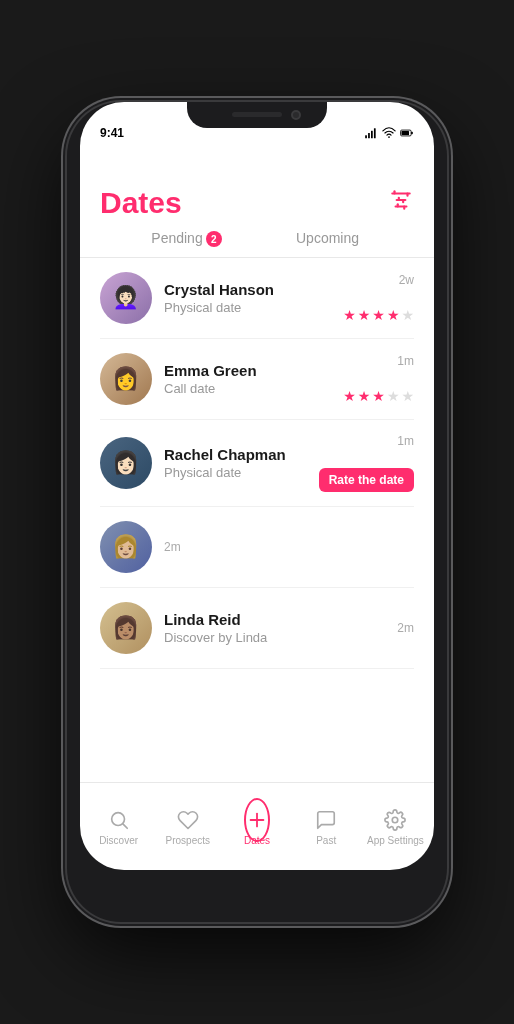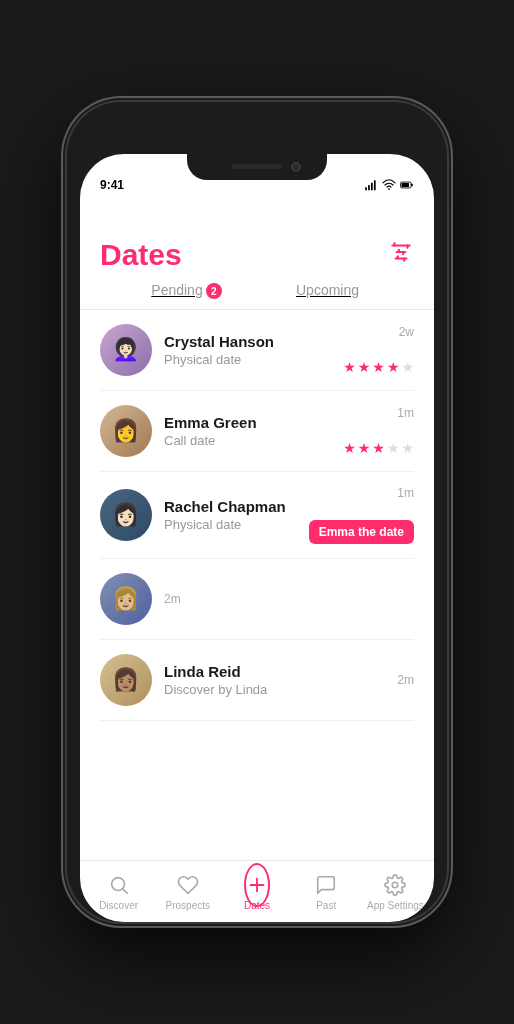--- a/index.html
+++ b/index.html
@@ -25,21 +25,21 @@
       background: #1c1c1e;
       border-radius: 54px;
       position: relative;
       box-shadow:
         0 0 0 2px #3a3a3c,
         0 0 0 4px #1c1c1e,
         0 0 0 6px #5a5a5c,
         0 30px 80px rgba(0,0,0,0.8);
       display: flex;
       justify-content: center;
-      align-items: flex-end;
+      align-items: flex-start;
     }
     .phone-screen {
       width: 354px;
       height: 768px;
       background: #fff;
       border-radius: 44px;
       overflow: hidden;
       position: relative;
       display: flex;
       flex-direction: column;
@@ -121,21 +121,20 @@
     .header-filter-icon {
       color: #ff2d6e;
       font-size: 22px;
     }
     
     .tabs {
       display: flex;
       padding: 10px 36px 0;
       border-bottom: 1px solid #e8e8e8;
       flex-shrink: 0;
-      text-decoration: underline;
     }
     .tab {
       flex: 1;
       text-align: center;
       padding-bottom: 10px;
       font-size: 14px;
       color: #999;
       position: relative;
       cursor: pointer;
     }
@@ -238,21 +237,21 @@
       border: none;
       border-radius: 6px;
       padding: 5px 10px;
       font-size: 12px;
       font-weight: 600;
       cursor: pointer;
       white-space: nowrap;
     }
     
     .bottom-nav {
-      height: 62px;
+      height: 88px;
       border-top: 1px solid #e8e8e8;
       display: flex;
       align-items: center;
       flex-shrink: 0;
       padding: 0 4px;
     }
     .nav-item {
       flex: 1;
       display: flex;
       flex-direction: column;
@@ -406,21 +405,21 @@
             <div class="date-item">
               <div class="date-avatar av3">
                 <div class="avatar-placeholder">👩🏻</div>
               </div>
               <div class="date-info">
     <div class="date-name">Rachel Chapman</div>
     <div class="date-type">Physical date</div>
   </div>
               <div class="date-meta">
                 <span class="date-time">1m</span>
-                <button class="rate-btn">Emma the date</button>
+                <button class="rate-btn">Rate the date</button>
               </div>
             </div>
             <div class="date-item">
               <div class="date-avatar av4">
                 <div class="avatar-placeholder">👩🏼</div>
               </div>
               <div class="date-meta">
                 <span class="date-time">2m</span>
               </div>
             </div>

